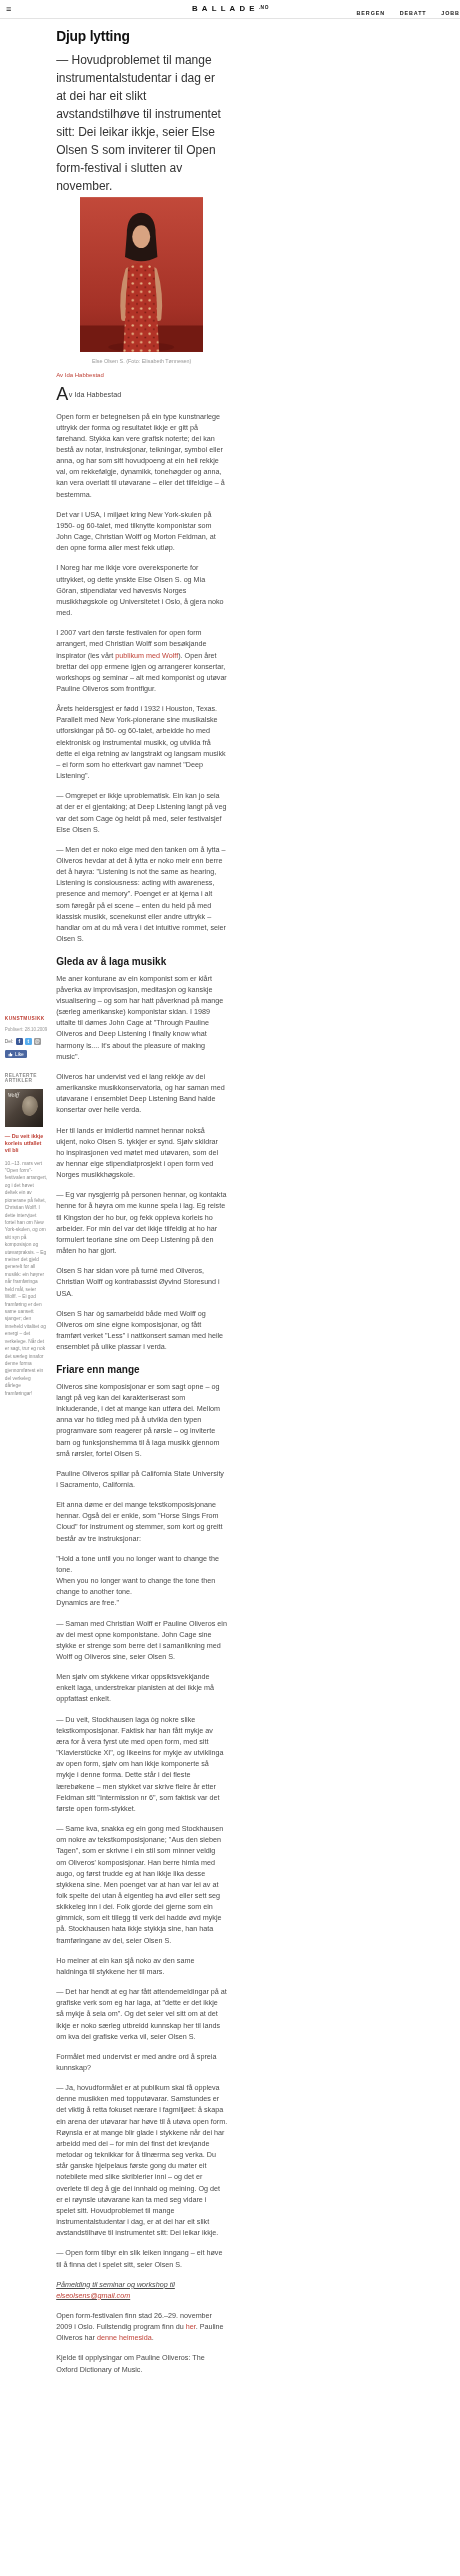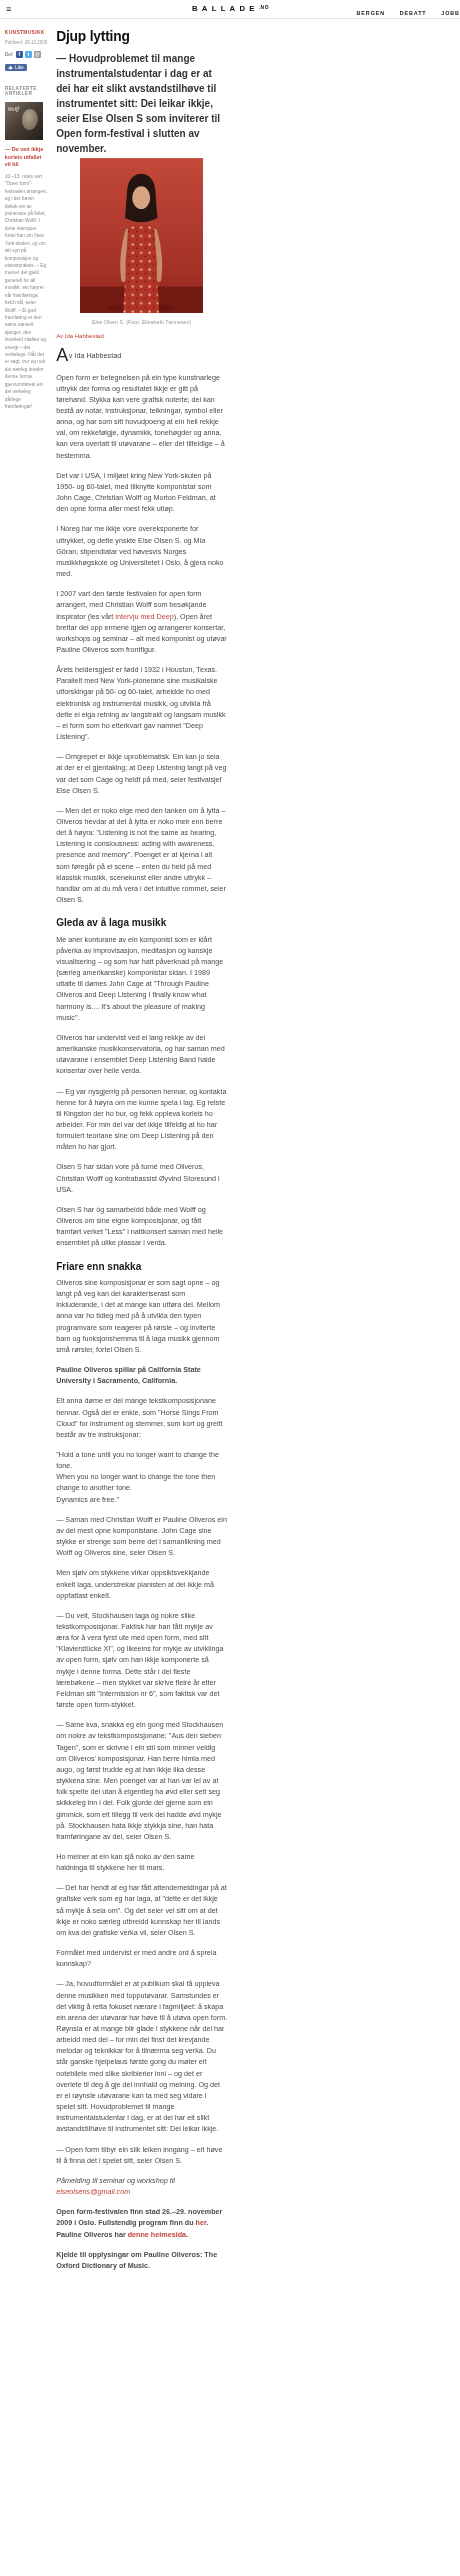--- a/index.html
+++ b/index.html
@@ -9,21 +9,21 @@
   
   .site-header { position:relative; height:19px; border-bottom:0.6px solid #e3e3e3; background:#fff; }
   .menu-icon { position:absolute; left:6px; top:3.6px; font-size:9px; color:#222; cursor:pointer; }
   .logo { position:absolute; left:50%; top:4.2px; transform:translateX(-50%); font-weight:bold;
           font-size:7.8px; letter-spacing:4.2px; color:#111; cursor:pointer; white-space:nowrap; }
   .logo .suffix { font-size:4.8px; letter-spacing:0.6px; vertical-align:2.4px; }
   .top-nav { position:absolute; right:1.2px; top:6px; white-space:nowrap; }
   .top-nav a { font-size:5.4px; font-weight:bold; letter-spacing:0.9px; color:#222; text-decoration:none; margin-left:12px; }
 
   
-  .page { display:flex; align-items:flex-start; padding:9.6px 0 54px 4.8px; }
+  .page { display:flex; align-items:center; padding:9.6px 0 54px 4.8px; }
   .sidebar { width:43px; margin-right:8.4px; flex-shrink:0; }
   .main { width:171px; }
 
   
   .category { display:block; color:#bf4136; font-weight:bold; font-size:4.8px; letter-spacing:0.4px;
               text-decoration:none; margin-top:1.2px; }
   .published { color:#999; font-size:4.5px; margin-top:5.4px; }
   .share-row { margin-top:6px; display:flex; align-items:center; gap:1.8px; }
   .share-label { font-size:4.8px; color:#666; margin-right:0.6px; }
   .si { width:7.2px; height:7.2px; border-radius:1.2px; color:#fff; font-size:4.8px; line-height:7.2px;
@@ -37,32 +37,32 @@
   .thumb::after { content:""; position:absolute; right:4.8px; top:7.2px; width:15.6px; height:20.4px;
                   border-radius:50% 50% 45% 45%; background:radial-gradient(ellipse at 40% 35%, #cdbfa8, #8d7f6b 70%, transparent 75%); opacity:.8; }
   .thumb span { position:absolute; left:3px; top:3.6px; color:#f2efe9; font-size:5.4px; font-style:italic;
                 font-family:"Liberation Serif","DejaVu Serif",serif; z-index:2; }
   .rel-title { display:block; margin-top:6px; color:#bf4136; font-size:5.4px; font-weight:bold;
                line-height:1.35; text-decoration:none; }
   .rel-ex { margin:4.8px 0 0; color:#8a8a8a; font-size:4.8px; line-height:1.55; }
 
   
   h1.title { font-size:13.8px; color:#111; margin:0 0 7.2px; letter-spacing:-0.2px; }
-  .lead { font-weight:bold; color:#333; font-size:10px; line-height:1.5; margin:0 0 0; }
+  .lead { font-weight:normal; color:#333; font-size:12px; line-height:1.5; margin:0 0 0; }
   figure { margin:2.4px 0 2.4px; text-align:center; }
   figcaption { font-size:5.4px; color:#999; margin-top:3.6px; }
   .byline-link { display:inline-block; color:#bf4136; font-size:6px; margin:6px 0 8.4px;
                  text-decoration:none; }
   .byline-drop { margin:0 0 9.6px; font-size:7.2px; color:#444; }
   .dropcap { font-size:18px; color:#222; vertical-align:-3px; line-height:0.8; margin-right:0.6px; }
   p.body { font-size:7.2px; line-height:1.55; margin:0 0 9px; color:#4a4a4a; }
   h2.subhead { font-size:10px; color:#1a1a1a; margin:12px 0 5.4px; font-weight:bold; }
   .inline-link { color:#bf4136; text-decoration:none; }
-  .bold { font-weight:bold; }
-  .italic { font-style:italic; }
+  .bold { font-weight:normal; }
+  .italic { font-style:italic;text-decoration:underline; }
   .quote-block { margin:0 0 9px; }
   .quote-block p { font-size:7.2px; line-height:1.55; margin:0; color:#4a4a4a; }
 </style>
 </head>
 <body>
 
 <header class="site-header">
   <span class="menu-icon">≡</span>
   <div class="logo"><span>BALLADE</span><span class="suffix">.NO</span></div>
   <nav class="top-nav">
@@ -136,35 +136,36 @@
     </figure>
 
     <a href="#" class="byline-link">Av Ida Habbestad</a>
 
     <p class="byline-drop"><span class="dropcap">A</span><span>v Ida Habbestad</span></p>
 
     <p class="body">Open form er betegnelsen på ein type kunstnarlege uttrykk der forma og resultatet ikkje er gitt på førehand. Stykka kan vere grafisk noterte; dei kan bestå av notar, instruksjonar, teikningar, symbol eller anna, og har som sitt hovudpoeng at ein heil rekkje val, om rekkefølgje, dynamikk, tonehøgder og anna, kan vera overlatt til utøvarane – eller det tilfeldige – å bestemma.</p>
     <p class="body">Det var i USA, i miljøet kring New York-skulen på 1950- og 60-talet, med tilknytte komponistar som John Cage, Christian Wolff og Morton Feldman, at den opne forma aller mest fekk utløp.</p>
     <p class="body">I Noreg har me ikkje vore overeksponerte for uttrykket, og dette ynskte Else Olsen S. og Mia Göran, stipendiatar ved høvesvis Norges musikkhøgskole og Universitetet i Oslo, å gjera noko med.</p>
 
-    <p class="body"><span>I 2007 vart den første festivalen for open form arrangert, med Christian Wolff som besøkjande inspirator (les vårt </span><a href="#" class="inline-link">intervju med Deep</a><span>). Open året brettar dei opp ermene igjen og arrangerer konsertar, workshops og seminar – alt med komponist og utøvar Pauline Oliveros som frontfigur.</span></p>
+    <p class="body"><span>I 2007 vart den første festivalen for open form arrangert, med Christian Wolff som besøkjande inspirator (les vårt </span><a href="#" class="inline-link">publikum med Wolff</a><span>). Open året brettar dei opp ermene igjen og arrangerer konsertar, workshops og seminar – alt med komponist og utøvar Pauline Oliveros som frontfigur.</span></p>
 
     <p class="body">Årets heidersgjest er fødd i 1932 i Houston, Texas. Parallelt med New York-pionerane sine musikalske utforskingar på 50- og 60-talet, arbeidde ho med elektronisk og instrumental musikk, og utvikla frå dette ei eiga retning av langstrakt og langsam musikk – ei form som ho etterkvart gav namnet "Deep Listening".</p>
     <p class="body">— Omgrepet er ikkje uproblematisk. Ein kan jo seia at der er ei gjentaking; at Deep Listening langt på veg var det som Cage òg heldt på med, seier festivalsjef Else Olsen S.</p>
     <p class="body">— Men det er noko eige med den tanken om å lytta – Oliveros hevdar at det å lytta er noko meir enn berre det å høyra: "Listening is not the same as hearing, Listening is consiousness: acting with awareness, presence and memory". Poenget er at kjerna i alt som føregår på ei scene – enten du held på med klassisk musikk, scenekunst eller andre uttrykk – handlar om at du må vera i det intuitive rommet, seier Olsen S.</p>
 
     <h2 class="subhead">Gleda av å laga musikk</h2>
 
     <p class="body">Me aner konturane av ein komponist som er klårt påverka av improvisasjon, meditasjon og kanskje visualisering – og som har hatt påverknad på mange (særleg amerikanske) komponistar sidan. I 1989 uttalte til dømes John Cage at "Through Pauline Oliveros and Deep Listening I finally know what harmony is.... It's about the pleasure of making music".</p>
     <p class="body">Oliveros har undervist ved ei lang rekkje av dei amerikanske musikkonservatoria, og har saman med utøvarane i ensemblet Deep Listening Band halde konsertar over heile verda.</p>
+    <p class="body">Her til lands er imidlertid namnet hennar nokså ukjent, noko Olsen S. tykkjer er synd. Sjølv skildrar ho inspirasjonen ved møtet med utøvaren, som del av hennar eige stipendiatprosjekt i open form ved Norges musikkhøgskole.</p>
     <p class="body">— Eg var nysgjerrig på personen hennar, og kontakta henne for å høyra om me kunne spela i lag. Eg reiste til Kingston der ho bur, og fekk oppleva korleis ho arbeider. For min del var det ikkje tilfeldig at ho har formulert teoriane sine om Deep Listening på den måten ho har gjort.</p>
     <p class="body">Olsen S har sidan vore på turné med Oliveros, Christian Wolff og kontrabassist Øyvind Storesund i USA.</p>
     <p class="body">Olsen S har òg samarbeidd både med Wolff og Oliveros om sine eigne komposisjonar, og fått framført verket "Less" i nattkonsert saman med heile ensemblet på ulike plassar i verda.</p>
 
-    <h2 class="subhead">Friare enn snakka</h2>
+    <h2 class="subhead">Friare enn mange</h2>
 
     <p class="body">Oliveros sine komposisjonar er som sagt opne – og langt på veg kan dei karakteriserast som inkluderande, i det at mange kan utføra dei. Mellom anna var ho tidleg med på å utvikla den typen programvare som reagerer på rørsle – og inviterte barn og funksjonshemma til å laga musikk gjennom små rørsler, fortel Olsen S.</p>
     <p class="body bold">Pauline Oliveros spillar på California State University i Sacramento, California.</p>
     <p class="body">Eit anna døme er dei mange tekstkomposisjonane hennar. Også dei er enkle, som "Horse Sings From Cloud" for instrument og stemmer, som kort og greitt består av tre instruksjonar:</p>
 
     <div class="quote-block">
       <p>"Hold a tone until you no longer want to change the tone.</p>
       <p>When you no longer want to change the tone then change to another tone.</p>
       <p>Dynamics are free."</p>
     </div>

